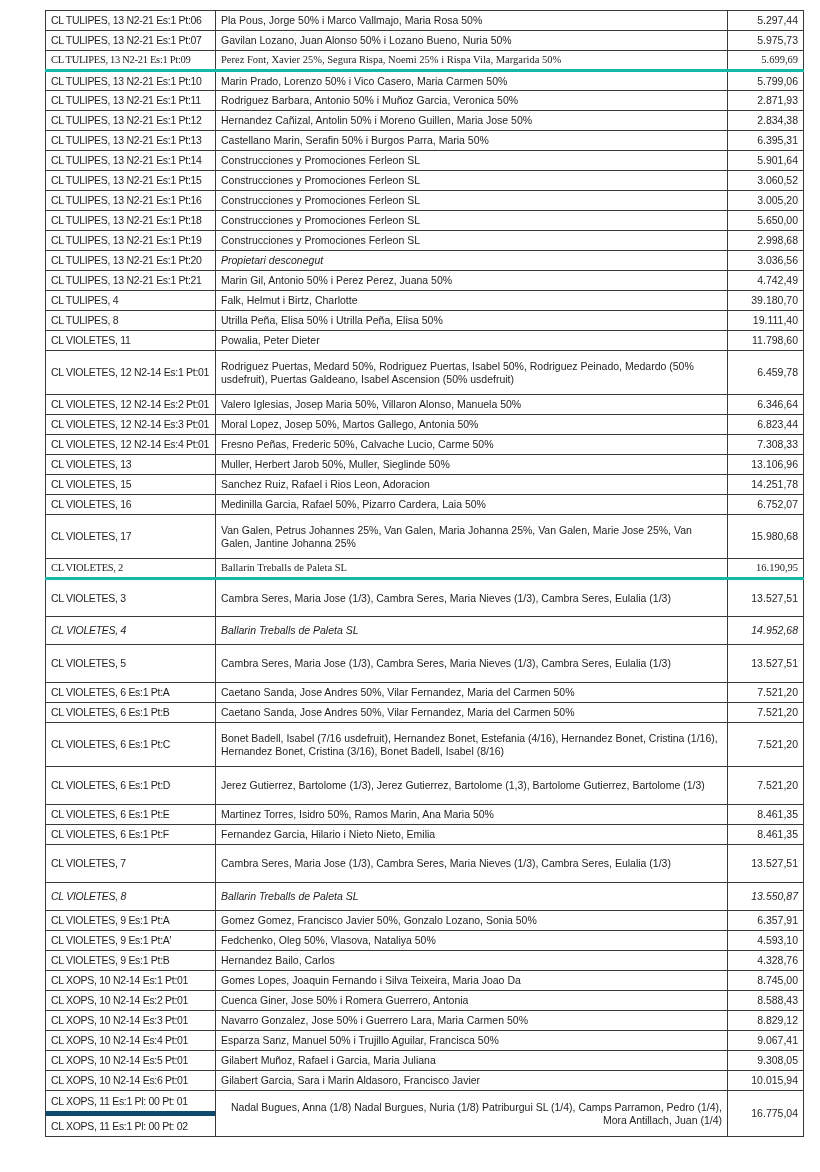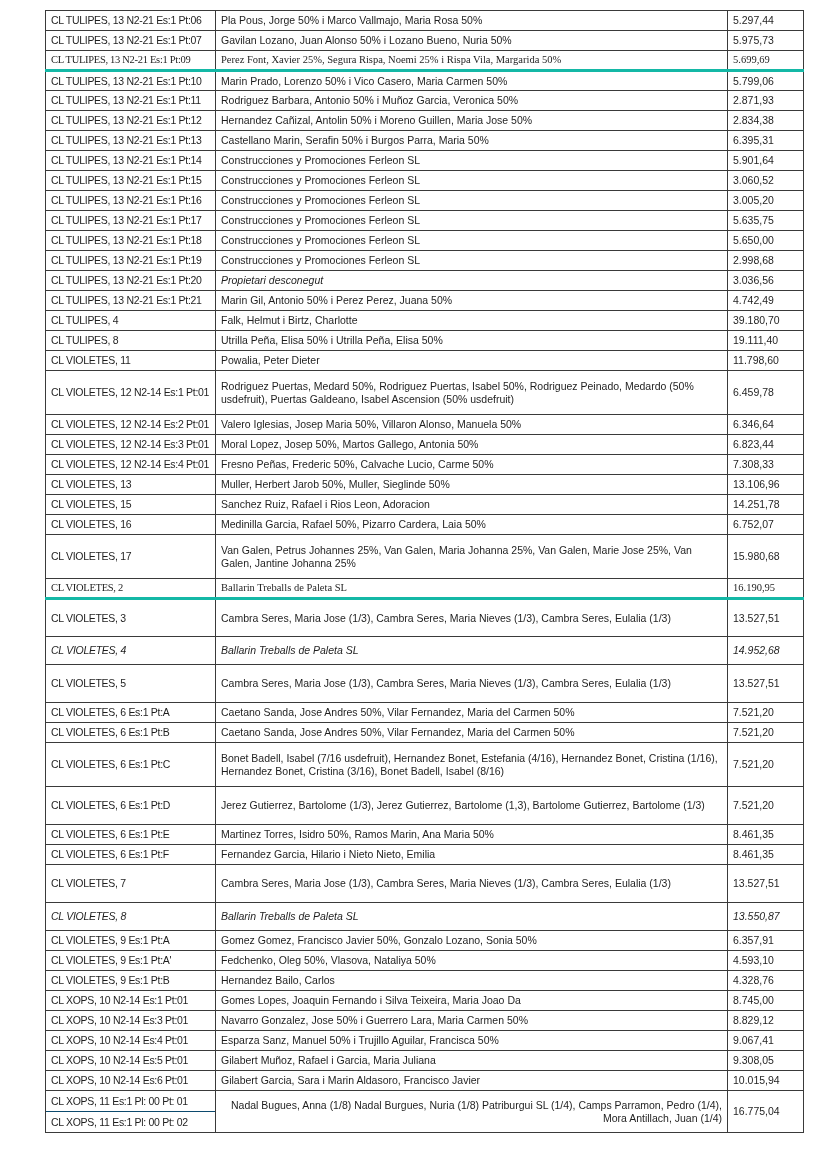--- a/index.html
+++ b/index.html
@@ -19,30 +19,30 @@
   }
   col.c-address { width: 170px; }
   col.c-owners  { width: 512px; }
   col.c-amount  { width: 76px; }
   tr.h-s   { height: 20px; }
   tr.h-m   { height: 28px; font-style: italic; }
   tr.h-l   { height: 38px; }
   tr.h-xl  { height: 44px; }
   tr.h-xxl { height: 42px; }
   td.address { white-space: nowrap; letter-spacing: -0.3px; }
-  td.amount  { }
+  td.amount  { text-align: right; }
   td.owners.italic { font-style: italic; }
   td.owners.center { text-align: right; }
   tr.thick-bottom td { border-bottom: 3px solid #14b8a6; font-family: Liberation Serif, serif; }
   td.split { padding: 0; }
   .sub-address {
     height: 20px; display: flex; align-items: center;
     padding: 0 5px; white-space: nowrap; letter-spacing: -0.3px; text-align: right;
   }
-  .sub-address + .sub-address { border-top: 1px solid #0c4a6e; }
+  .sub-address + .sub-address { border-top: 5px solid #0c4a6e; }
 </style>
 </head>
 <body>
 
 <table class="register-table">
   <colgroup>
     <col class="c-address">
     <col class="c-owners">
     <col class="c-amount">
   </colgroup>
@@ -91,25 +91,20 @@
         <td class="address">CL TULIPES, 13 N2-21 Es:1 Pt:15</td>
         <td class="owners">Construcciones y Promociones Ferleon SL</td>
         <td class="amount">3.060,52</td>
       </tr>
       <tr class="row h-s">
         <td class="address">CL TULIPES, 13 N2-21 Es:1 Pt:16</td>
         <td class="owners">Construcciones y Promociones Ferleon SL</td>
         <td class="amount">3.005,20</td>
       </tr>
       <tr class="row h-s">
-        <td class="address">CL TULIPES, 13 N2-21 Es:1 Pt:17</td>
-        <td class="owners">Construcciones y Promociones Ferleon SL</td>
-        <td class="amount">5.635,75</td>
-      </tr>
-      <tr class="row h-s">
         <td class="address">CL TULIPES, 13 N2-21 Es:1 Pt:18</td>
         <td class="owners">Construcciones y Promociones Ferleon SL</td>
         <td class="amount">5.650,00</td>
       </tr>
       <tr class="row h-s">
         <td class="address">CL TULIPES, 13 N2-21 Es:1 Pt:19</td>
         <td class="owners">Construcciones y Promociones Ferleon SL</td>
         <td class="amount">2.998,68</td>
       </tr>
       <tr class="row h-s">
@@ -249,20 +244,25 @@
       </tr>
       <tr class="row h-s">
         <td class="address">CL VIOLETES, 9 Es:1 Pt:B</td>
         <td class="owners">Hernandez Bailo, Carlos</td>
         <td class="amount">4.328,76</td>
       </tr>
       <tr class="row h-s">
         <td class="address">CL XOPS, 10 N2-14 Es:1 Pt:01</td>
         <td class="owners">Gomes Lopes, Joaquin Fernando i Silva Teixeira, Maria Joao Da</td>
         <td class="amount">8.745,00</td>
+      </tr>
+      <tr class="row h-s">
+        <td class="address">CL XOPS, 10 N2-14 Es:2 Pt:01</td>
+        <td class="owners">Cuenca Giner, Jose 50% i Romera Guerrero, Antonia</td>
+        <td class="amount">8.588,43</td>
       </tr>
       <tr class="row h-s">
         <td class="address">CL XOPS, 10 N2-14 Es:3 Pt:01</td>
         <td class="owners">Navarro Gonzalez, Jose 50% i Guerrero Lara, Maria Carmen 50%</td>
         <td class="amount">8.829,12</td>
       </tr>
       <tr class="row h-s">
         <td class="address">CL XOPS, 10 N2-14 Es:4 Pt:01</td>
         <td class="owners">Esparza Sanz, Manuel 50% i Trujillo Aguilar, Francisca 50%</td>
         <td class="amount">9.067,41</td>

